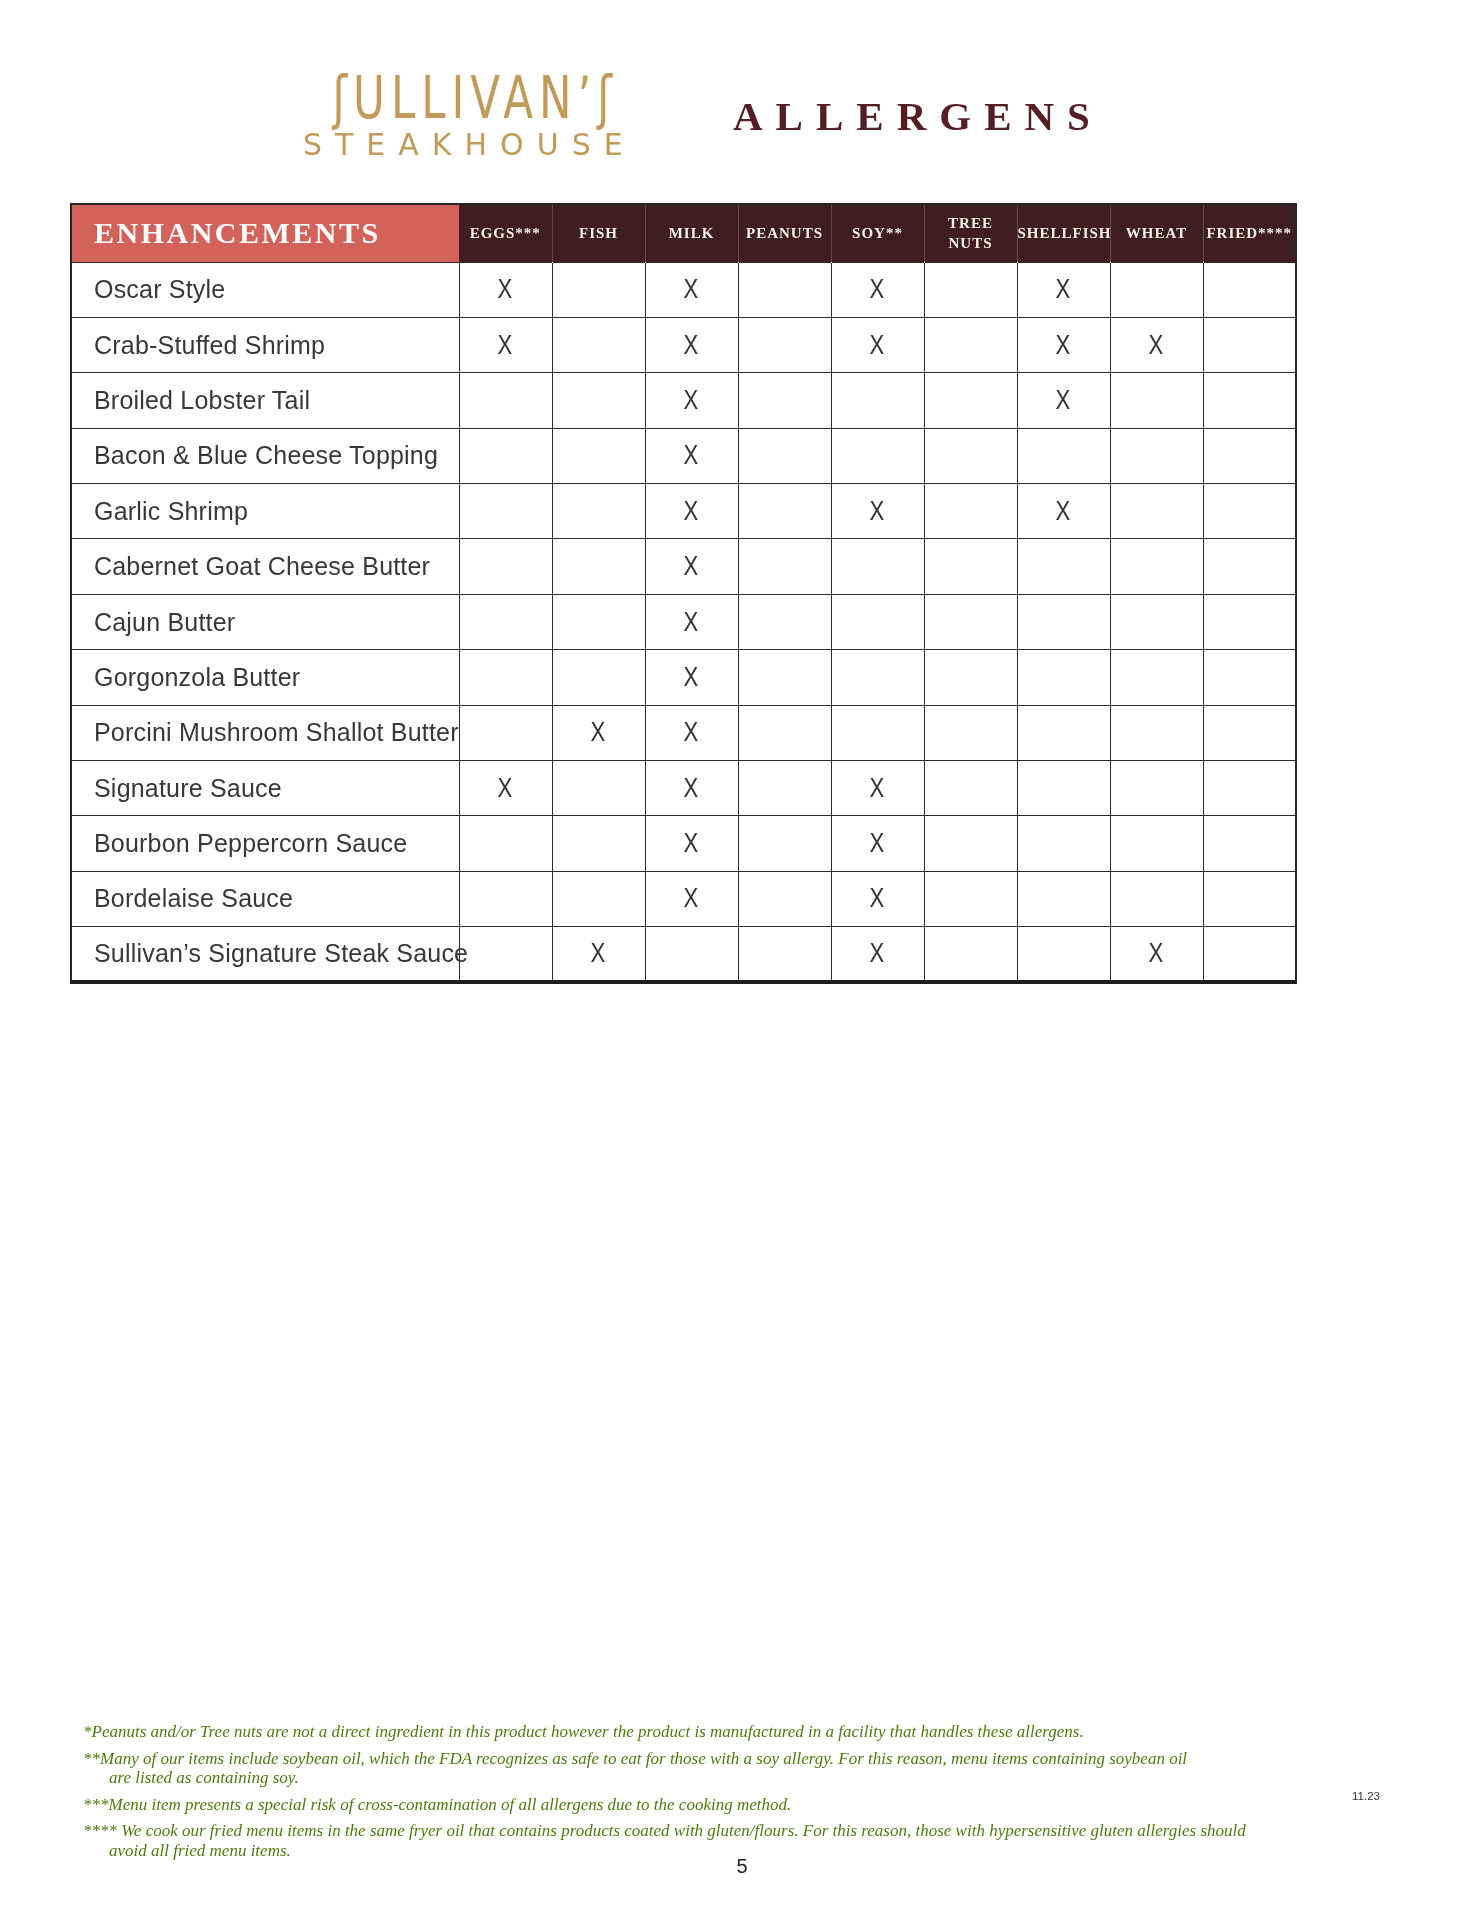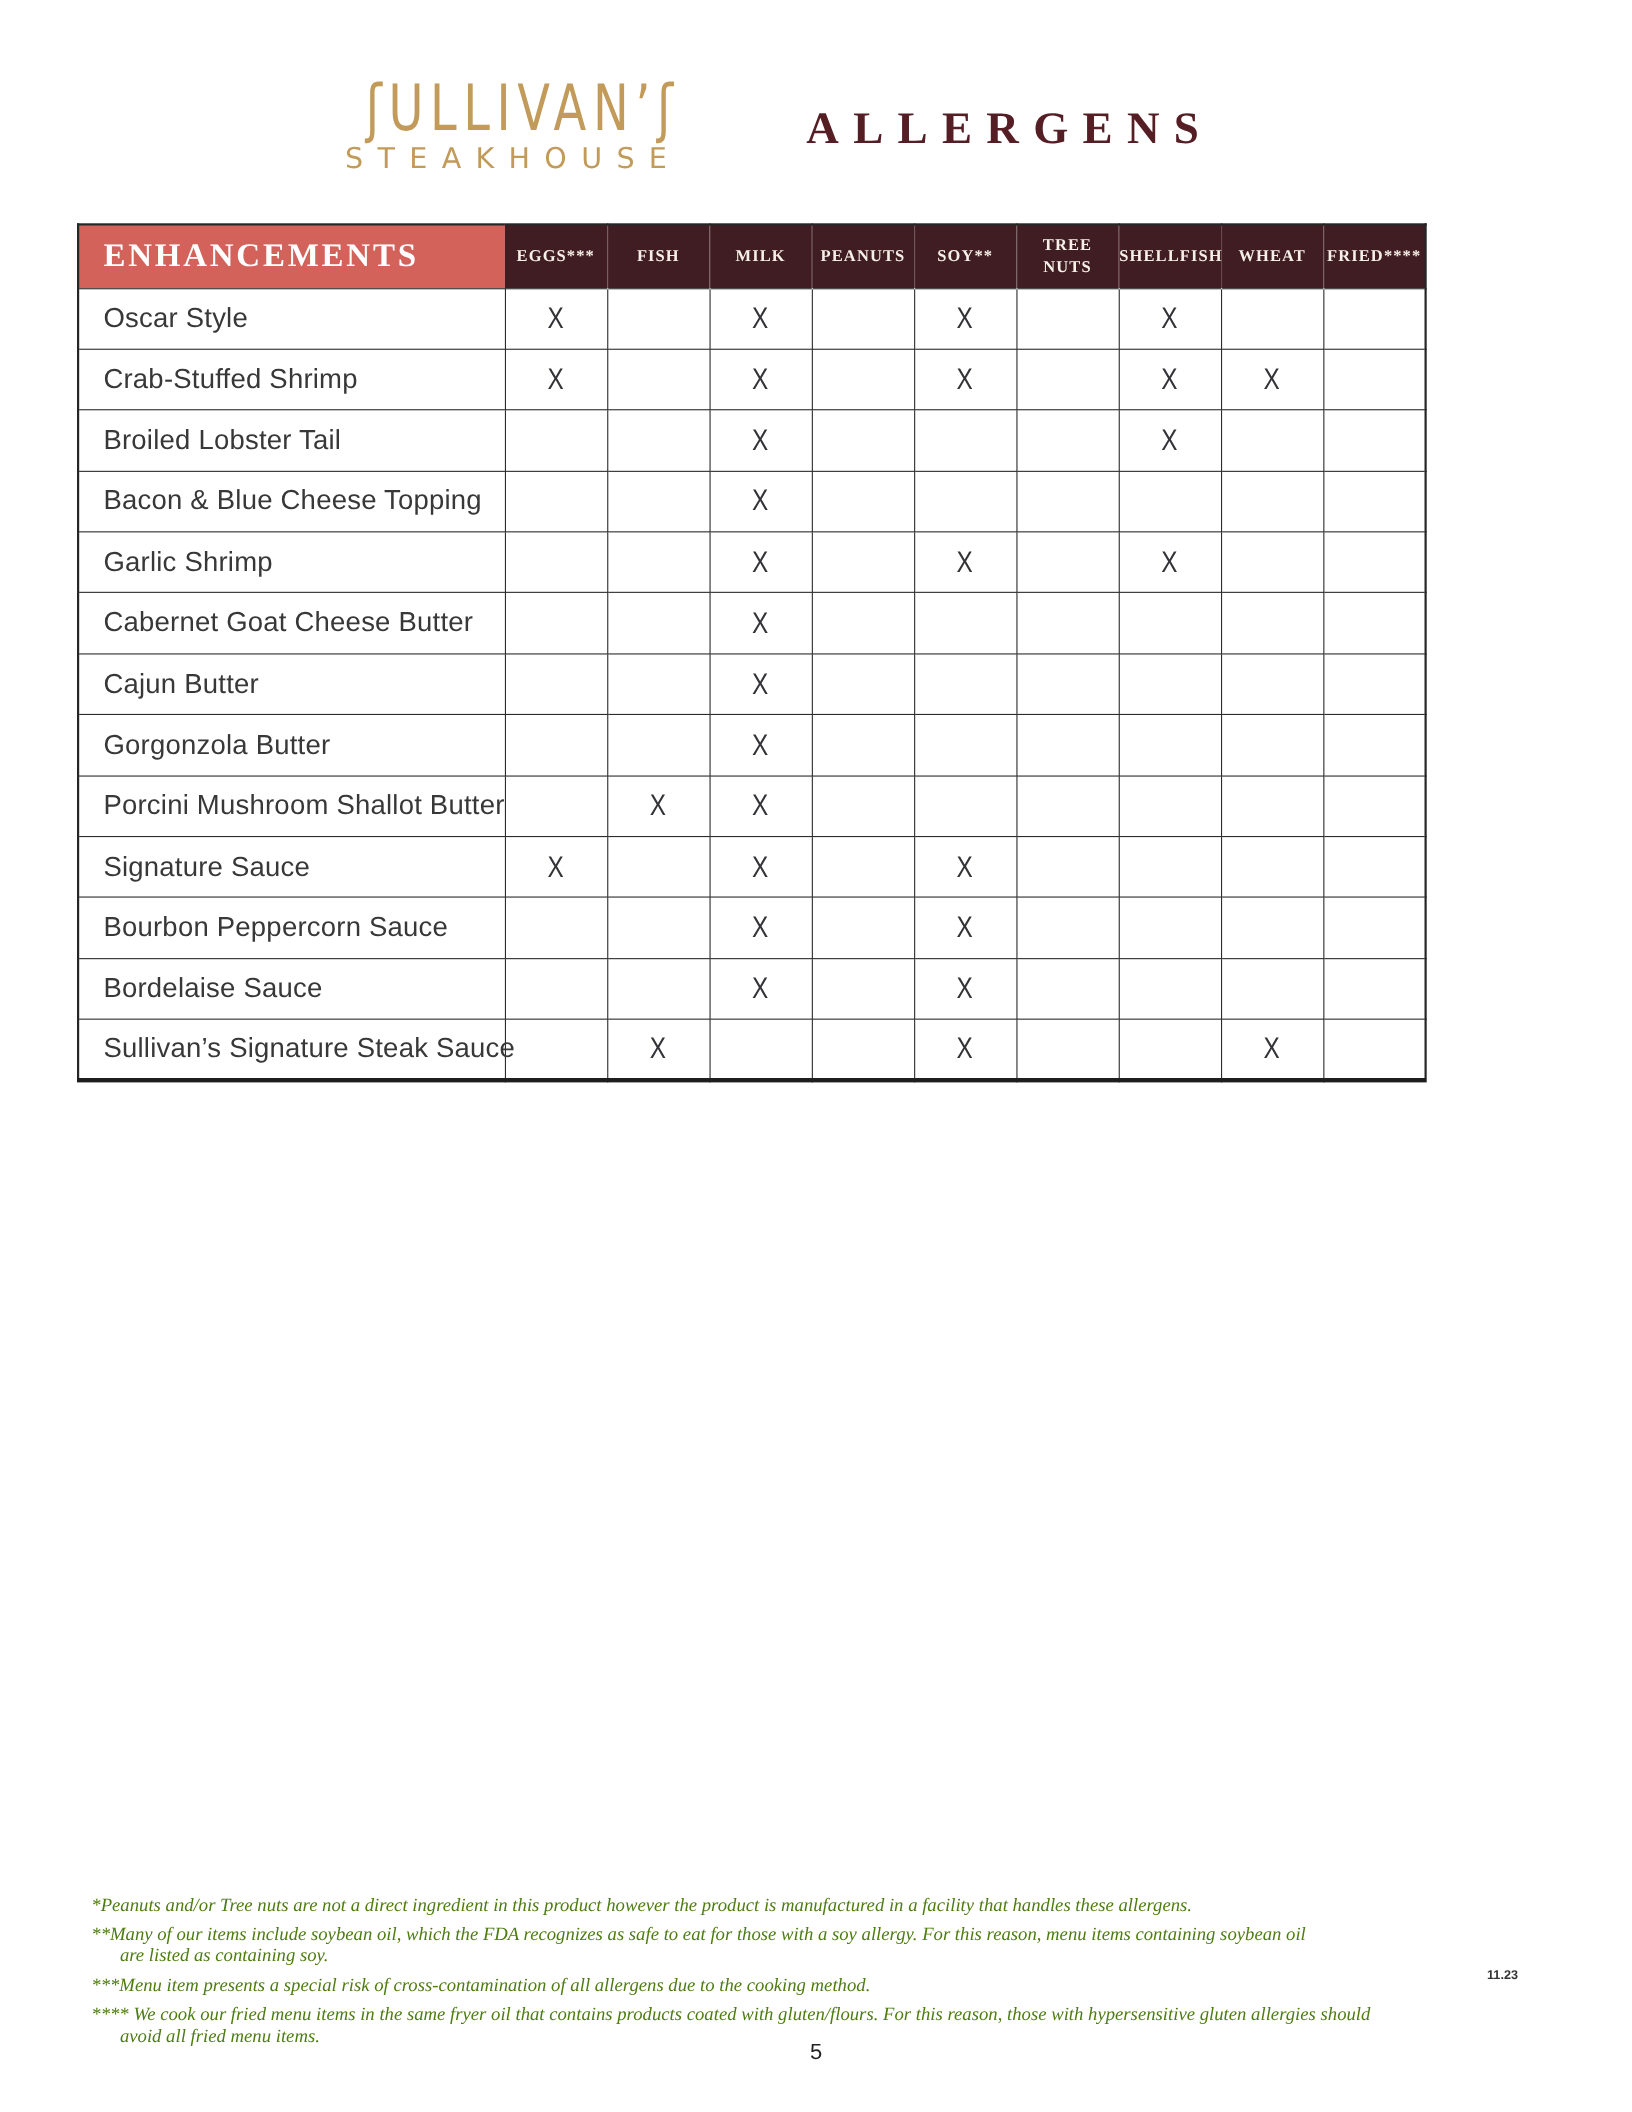--- a/index.html
+++ b/index.html
@@ -26,21 +26,21 @@
     text-align:center;color:var(--gold);
   }
   .logo-word{
     font-family:"DejaVu Sans", sans-serif;
     font-size:58px;line-height:64px;height:66px;
     letter-spacing:8px;white-space:nowrap;
     transform:scaleX(0.75);transform-origin:center top;
   }
   .logo-sub{
     font-family:"DejaVu Sans", sans-serif;
-    font-size:26px;line-height:26px;
+    font-size:30px;line-height:26px;
     letter-spacing:13px;padding-left:13px;white-space:nowrap;text-align:center;
   }
   .doc-title{
     position:absolute;left:720px;top:92px;width:560px;
     text-align:left;
     font-family:"Liberation Serif", serif;
     font-weight:bold;font-size:41px;line-height:48px;
     letter-spacing:13px;padding-left:13px;
     color:var(--title-maroon);white-space:nowrap;
   }
@@ -96,21 +96,21 @@
   
   .page-number{
     position:absolute;left:0;top:1855px;width:1484px;
     text-align:center;
     font-family:"Liberation Sans", sans-serif;
     font-weight:300;font-size:20px;color:#222222;
   }
   .version{
     position:absolute;right:104px;top:1790px;
     font-family:"Liberation Sans", sans-serif;
-    font-weight:700;font-size:11.5px;color:#333333;
+    font-weight:400;font-size:11.5px;color:#333333;
   }
 </style>
 </head>
 <body>
 
 <div class="page">
 
   <div class="logo">
     <div class="logo-word">ʃULLIVAN’ʃ</div>
     <div class="logo-sub">STEAKHOUSE</div>

